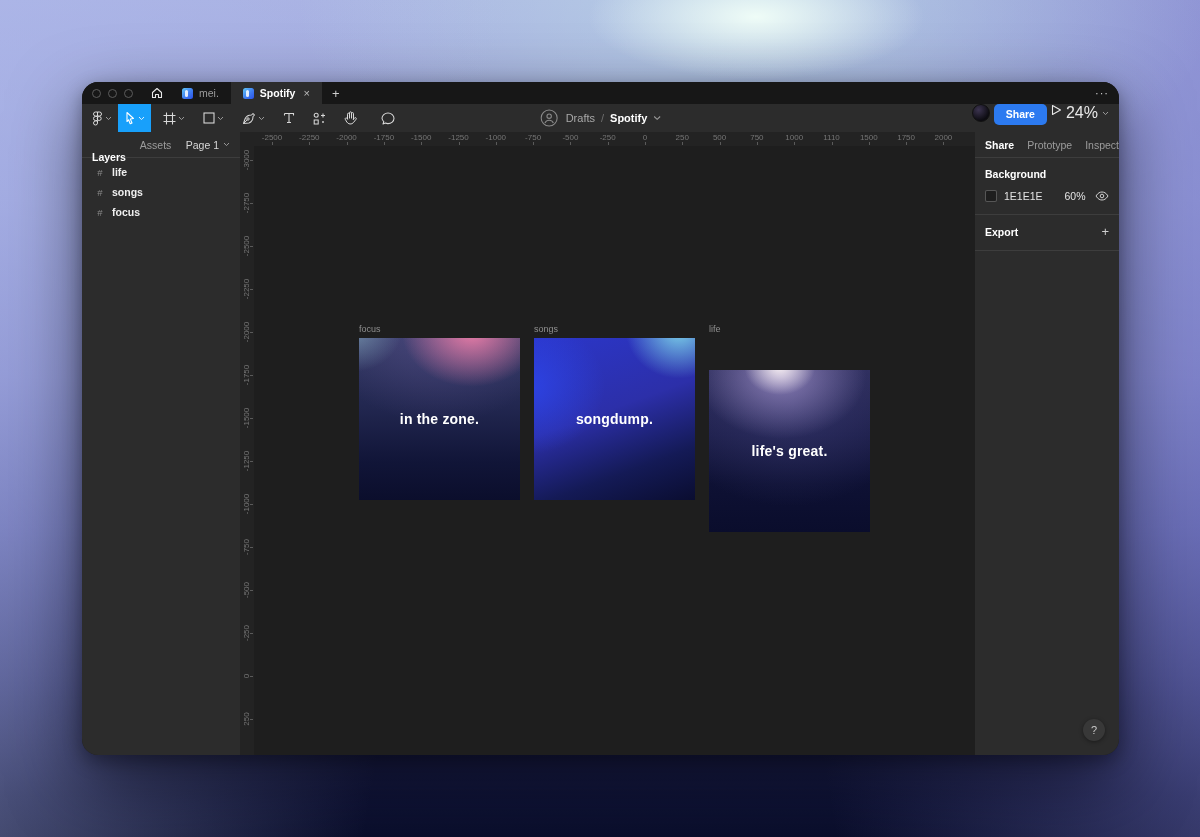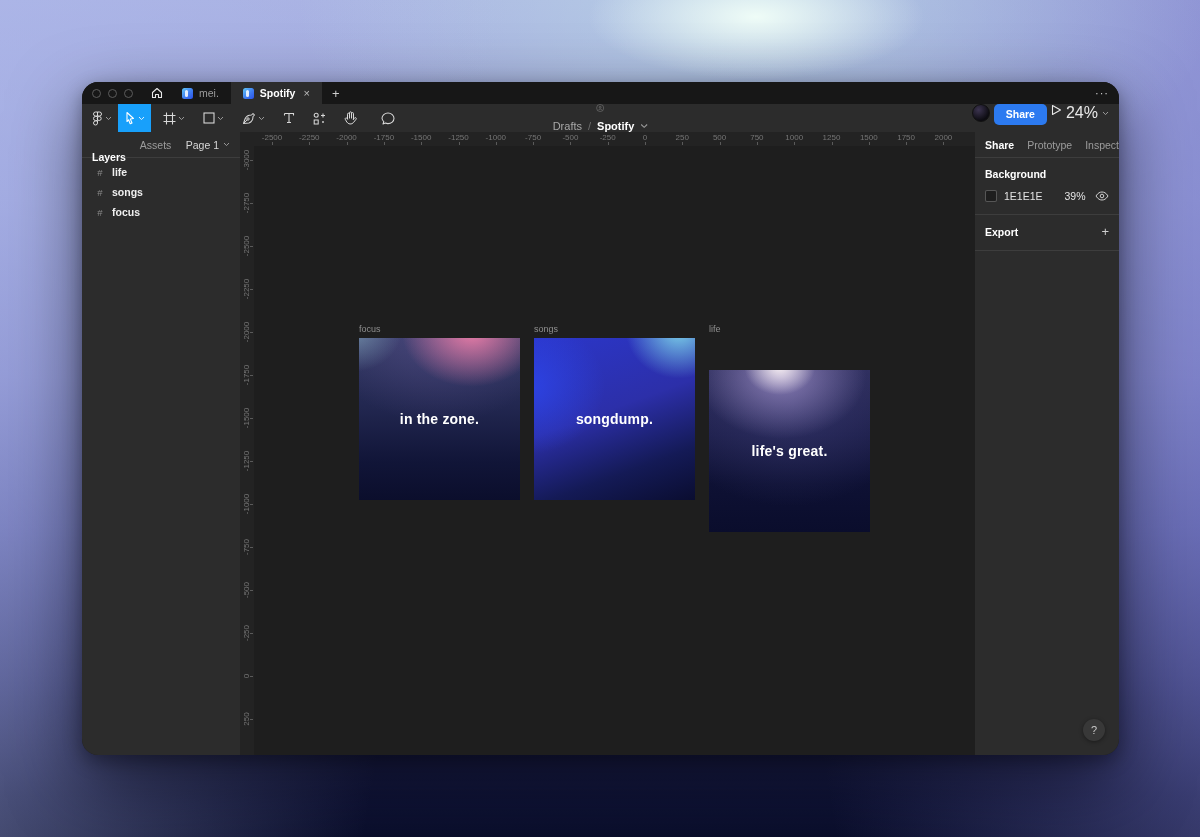--- a/index.html
+++ b/index.html
@@ -38,21 +38,21 @@
   .overflowbtn{ width:34px; display:flex; align-items:center; justify-content:center;
     color:#cfcfcf; font-size:11px; letter-spacing:1px; }
   
   .toolbar{ position:absolute; left:0; top:22px; right:0; height:28px; background:#2c2c2c;
     display:flex; align-items:stretch; }
   .tbtn{ display:flex; align-items:center; justify-content:center; gap:2px; padding:0 6px; color:#e8e8e8; }
   .tbtn.sel{ background:#18a0fb; }
   .chev{ display:block; }
   .tool-gap{ width:6px; }
   .center-group{ position:absolute; left:50%; top:0; height:28px; transform:translateX(-50%);
-    display:flex; align-items:center; gap:8px;flex-direction:column; }
+    display:flex; align-items:center; gap:8px; }
   .crumb{ display:flex; align-items:center; gap:6px; font-size:11px; }
   .crumb .proj{ color:#a8a8a8; }
   .crumb .sep{ color:#6e6e6e; }
   .crumb .file{ color:#fff; font-weight:bold; }
   .right-group{ position:absolute; right:10px; top:0; height:28px; display:flex; align-items:flex-start; gap:4px; }
   .uavatar{ width:18px; height:18px; border-radius:50%;
     background:radial-gradient(circle at 35% 30%, #3c3450 0%, #0d0c12 70%); border:1px solid #111; }
   .sharebtn{ background:#2c7af0; color:#fff; font-size:10.5px; font-weight:bold;
     padding:5px 12px; border-radius:5px; border:none; line-height:1; }
   .presentbtn{ color:#e8e8e8; font-size:12px; }
@@ -328,21 +328,21 @@
         </div>
         <div class="htick" style="left: 516.9px;">
           <span class="tl">750</span>
           <span class="tm"></span>
         </div>
         <div class="htick" style="left: 554.2px;">
           <span class="tl">1000</span>
           <span class="tm"></span>
         </div>
         <div class="htick" style="left: 591.5px;">
-          <span class="tl">1250</span>
+          <span class="tl">1110</span>
           <span class="tm"></span>
         </div>
         <div class="htick" style="left: 628.8px;">
           <span class="tl">1500</span>
           <span class="tm"></span>
         </div>
         <div class="htick" style="left: 666.1px;">
           <span class="tl">1750</span>
           <span class="tm"></span>
         </div>
@@ -458,21 +458,21 @@
     <div class="rpanel-head">
       <span class="ptab active">Share</span>
       <span class="ptab">Prototype</span>
       <span class="ptab">Inspect</span>
     </div>
     <div class="section">
       <div class="sec-title">Background</div>
       <div class="bg-row">
         <span class="swatch" id="bg-swatch" style="background: rgb(30, 30, 30);"></span>
         <span class="hexval">1E1E1E</span>
-        <span class="opval">39%</span>
+        <span class="opval">60%</span>
         <span class="eyebtn">
           <svg width="14" height="10" viewBox="0 0 14 10">
             <path d="M1 5 C3 1.8 5 1 7 1 C9 1 11 1.8 13 5 C11 8.2 9 9 7 9 C5 9 3 8.2 1 5 Z" fill="none" stroke="#cfcfcf" stroke-width="1"></path>
             <circle cx="7" cy="5" r="1.8" fill="none" stroke="#cfcfcf" stroke-width="1"></circle>
           </svg>
         </span>
       </div>
     </div>
     <div class="section">
       <div class="exp-row">

